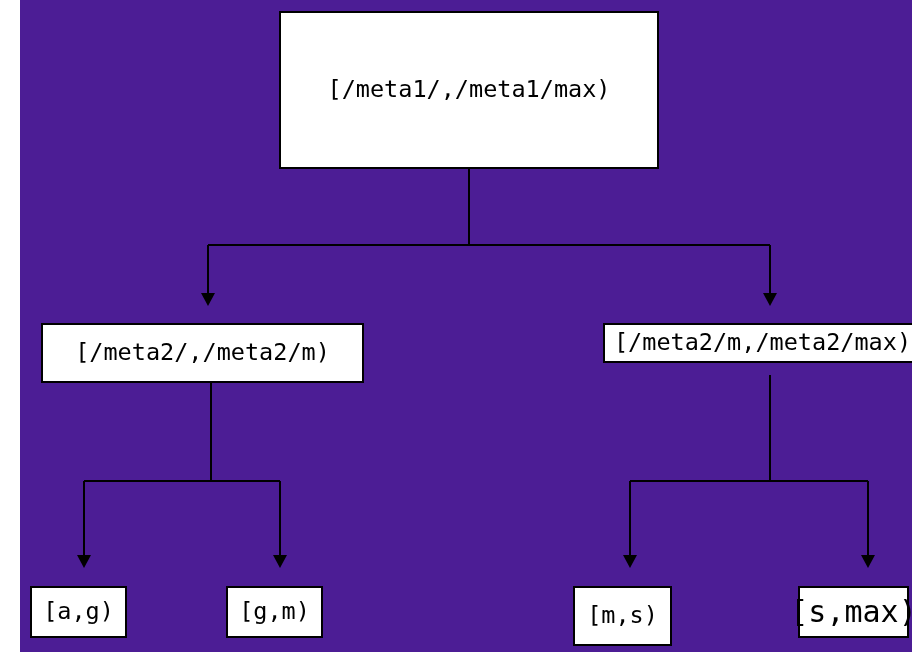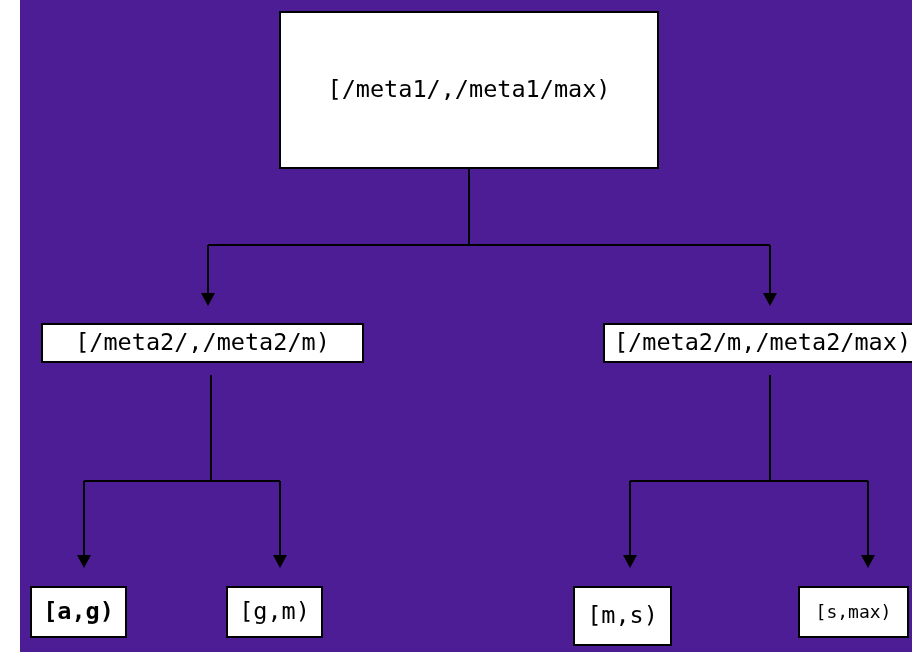--- a/index.html
+++ b/index.html
@@ -47,59 +47,58 @@
     top: 11px;
     width: 380px;
     height: 158px;
     font-size: 23.5px;
   }
   
   #node-mid-left {
     left: 21px;
     top: 323px;
     width: 323px;
-    height: 40px;
+    height: 60px;
     font-size: 23.5px;
   }
   #node-mid-right {
     left: 583px;
     top: 323px;
     width: 319px;
     height: 40px;
     font-size: 23.5px;
   }
   
   #node-leaf-ag {
     left: 10px;
     top: 586px;
     width: 97px;
     height: 52px;
     font-size: 23.5px;
-    font-weight: bold;
   }
   #node-leaf-gm {
     left: 206px;
     top: 586px;
     width: 97px;
     height: 52px;
     font-size: 23.5px;
   }
   #node-leaf-ms {
     left: 553px;
     top: 586px;
     width: 99px;
     height: 60px;
     font-size: 23.5px;
   }
   #node-leaf-smax {
     left: 778px;
     top: 586px;
     width: 111px;
     height: 52px;
-    font-size: 18px;
+    font-size: 30px;
   }
 </style>
 </head>
 <body>
 
 <div id="diagram-root">
 
   <svg id="tree-svg" viewBox="0 0 912 652" xmlns="http://www.w3.org/2000/svg">
     <g stroke="#000000" stroke-width="2.6" fill="none" shape-rendering="crispEdges">
 

